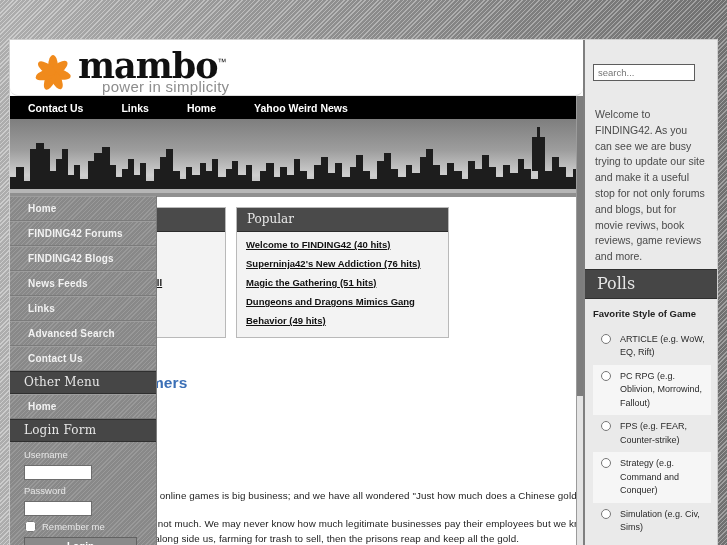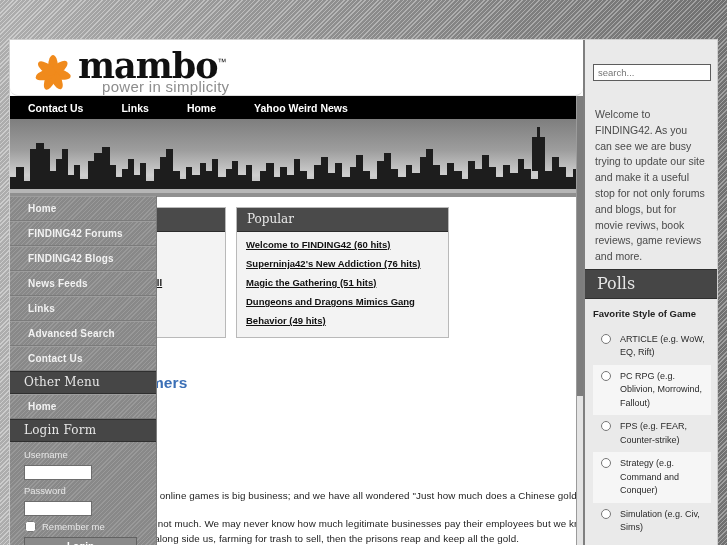--- a/index.html
+++ b/index.html
@@ -260,21 +260,21 @@
     width: 134px; height: 520px;
     background: #eaeaea;
     border-left: 2px solid #7f7f7f;
     z-index: 8;
     overflow: hidden;
   }
   #searchbox {
     margin: 22px 8px 0 8px;
   }
   #searchbox input {
-    width: 118px; height: 17px;
+    width: 102px; height: 17px;
     border: 1px solid #5d5d5d;
     background: #fff;
     font-size: 9.5px;
     padding: 0 4px;
     color: #222;
     font-family: "Liberation Sans", sans-serif;
   }
   #welcome {
     margin: 26px 10px 0 10px;
     font-size: 10.5px;
@@ -355,21 +355,21 @@
           <a href="#">Rapture - Now What?</a>
           <a href="#">City Saved by Unwanted Wall</a>
           <a href="#">New Wii HD - Excited yet?</a>
           <a href="#">Magic the Gathering</a>
         </div>
       </div>
 
       <div class="module wide">
         <div class="module-head">Popular</div>
         <div class="module-body">
-          <a href="#">Welcome to FINDING42 (60 hits)</a>
+          <a href="#">Welcome to FINDING42 (40 hits)</a>
           <a href="#">Superninja42's New Addiction (76 hits)</a>
           <a href="#">Magic the Gathering (51 hits)</a>
           <a href="#">Dungeons and Dragons Mimics Gang</a>
           <a href="#">Behavior (49 hits)</a>
         </div>
       </div>
 
     </div>
 
     <div id="article">

